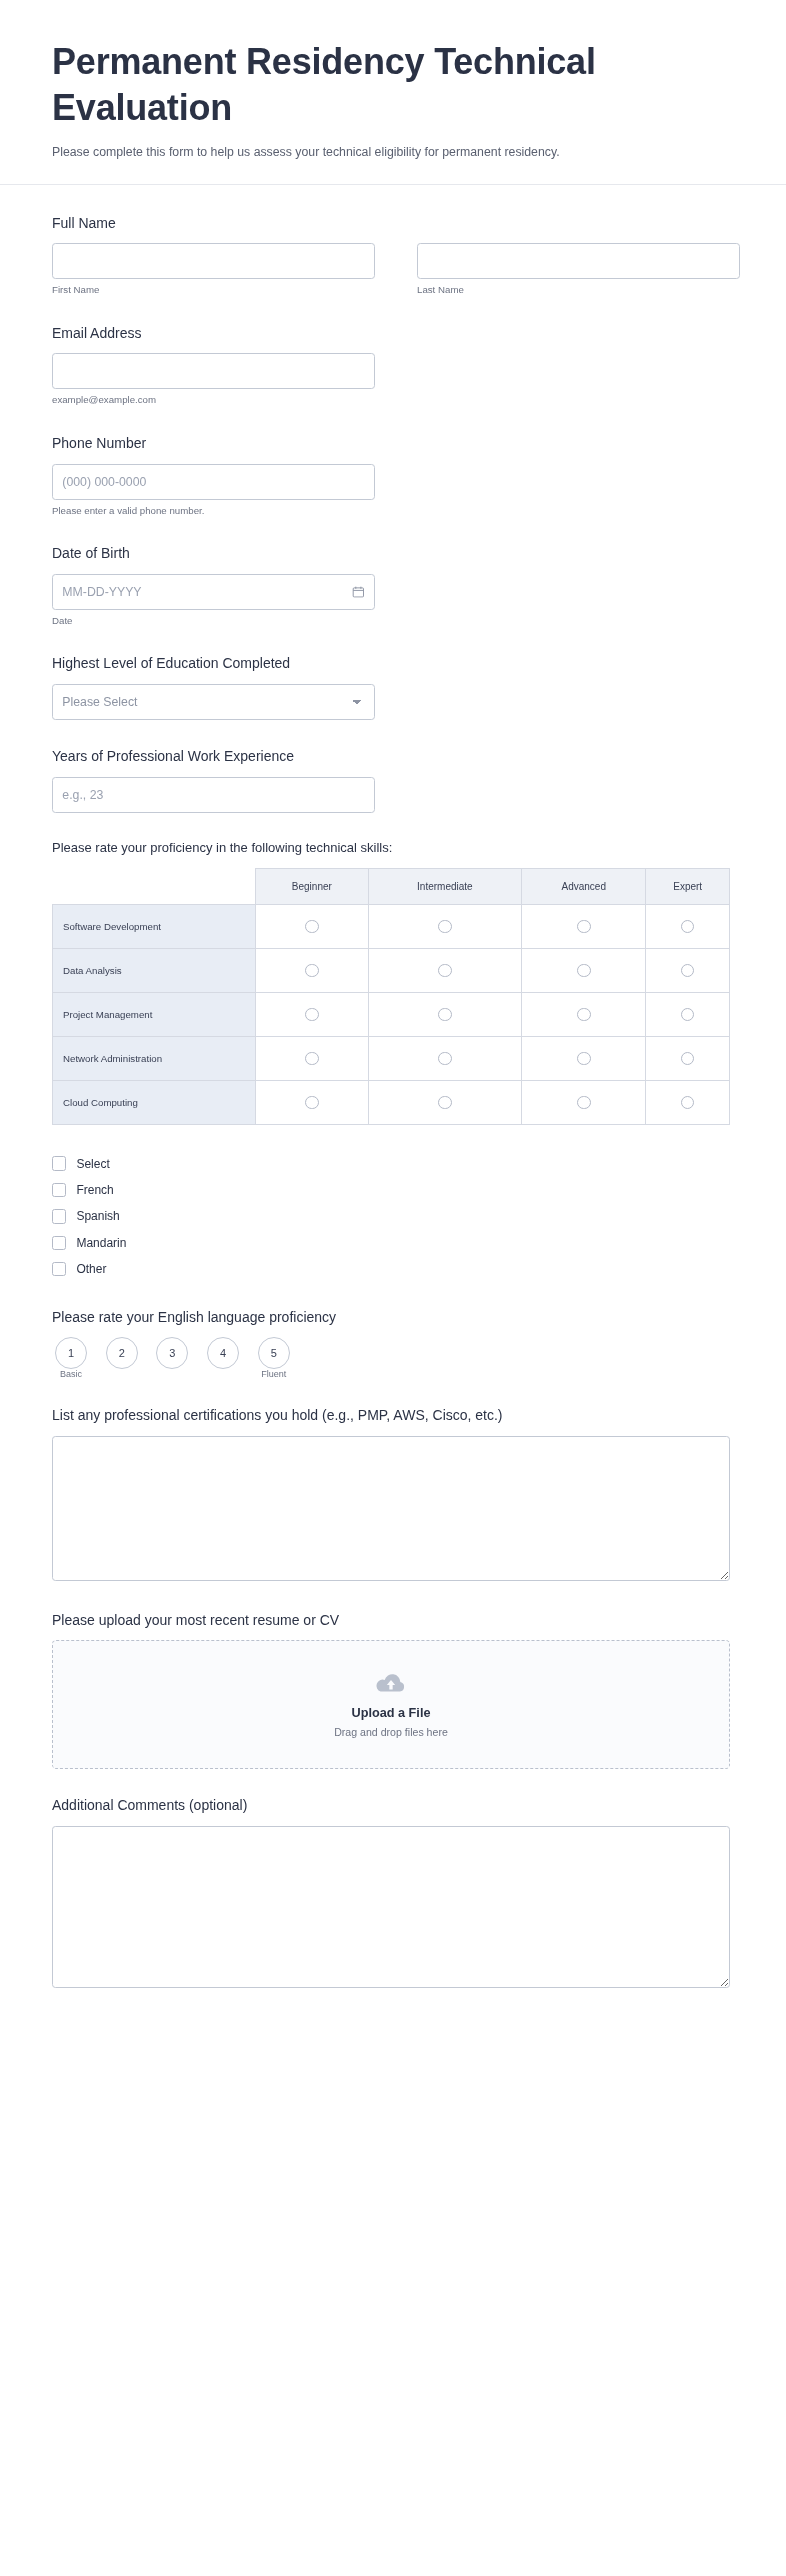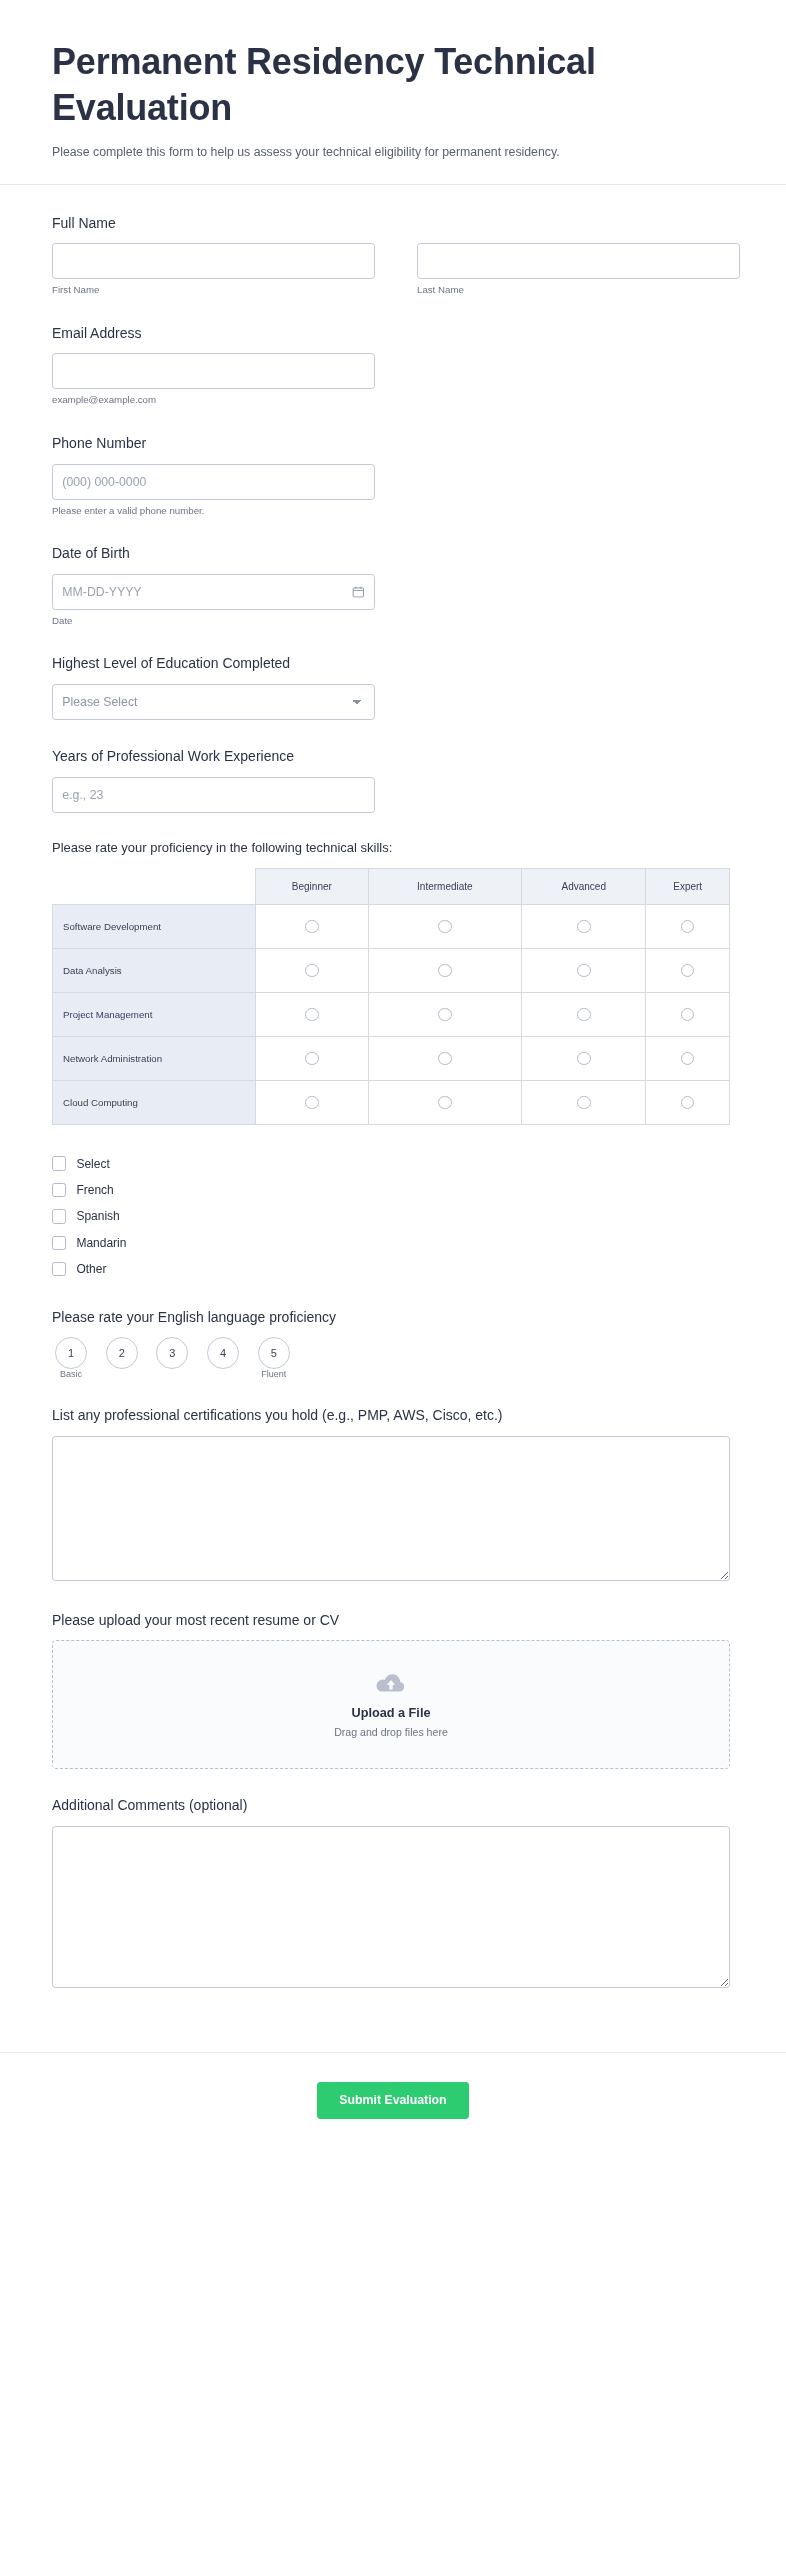--- a/index.html
+++ b/index.html
@@ -459,18 +459,15 @@
       </div>
     </div>
 
     <div class="field">
       <span class="field-label">Additional Comments (optional)</span>
       <textarea class="ta ta-comments" placeholder="" style=""></textarea>
     </div>
 
   </div>
 
-  <div class="form-footer">
-    <button class="submit-btn">Submit Evaluation</button>
-  </div>
 
 </div>
 
 
 </body></html>

